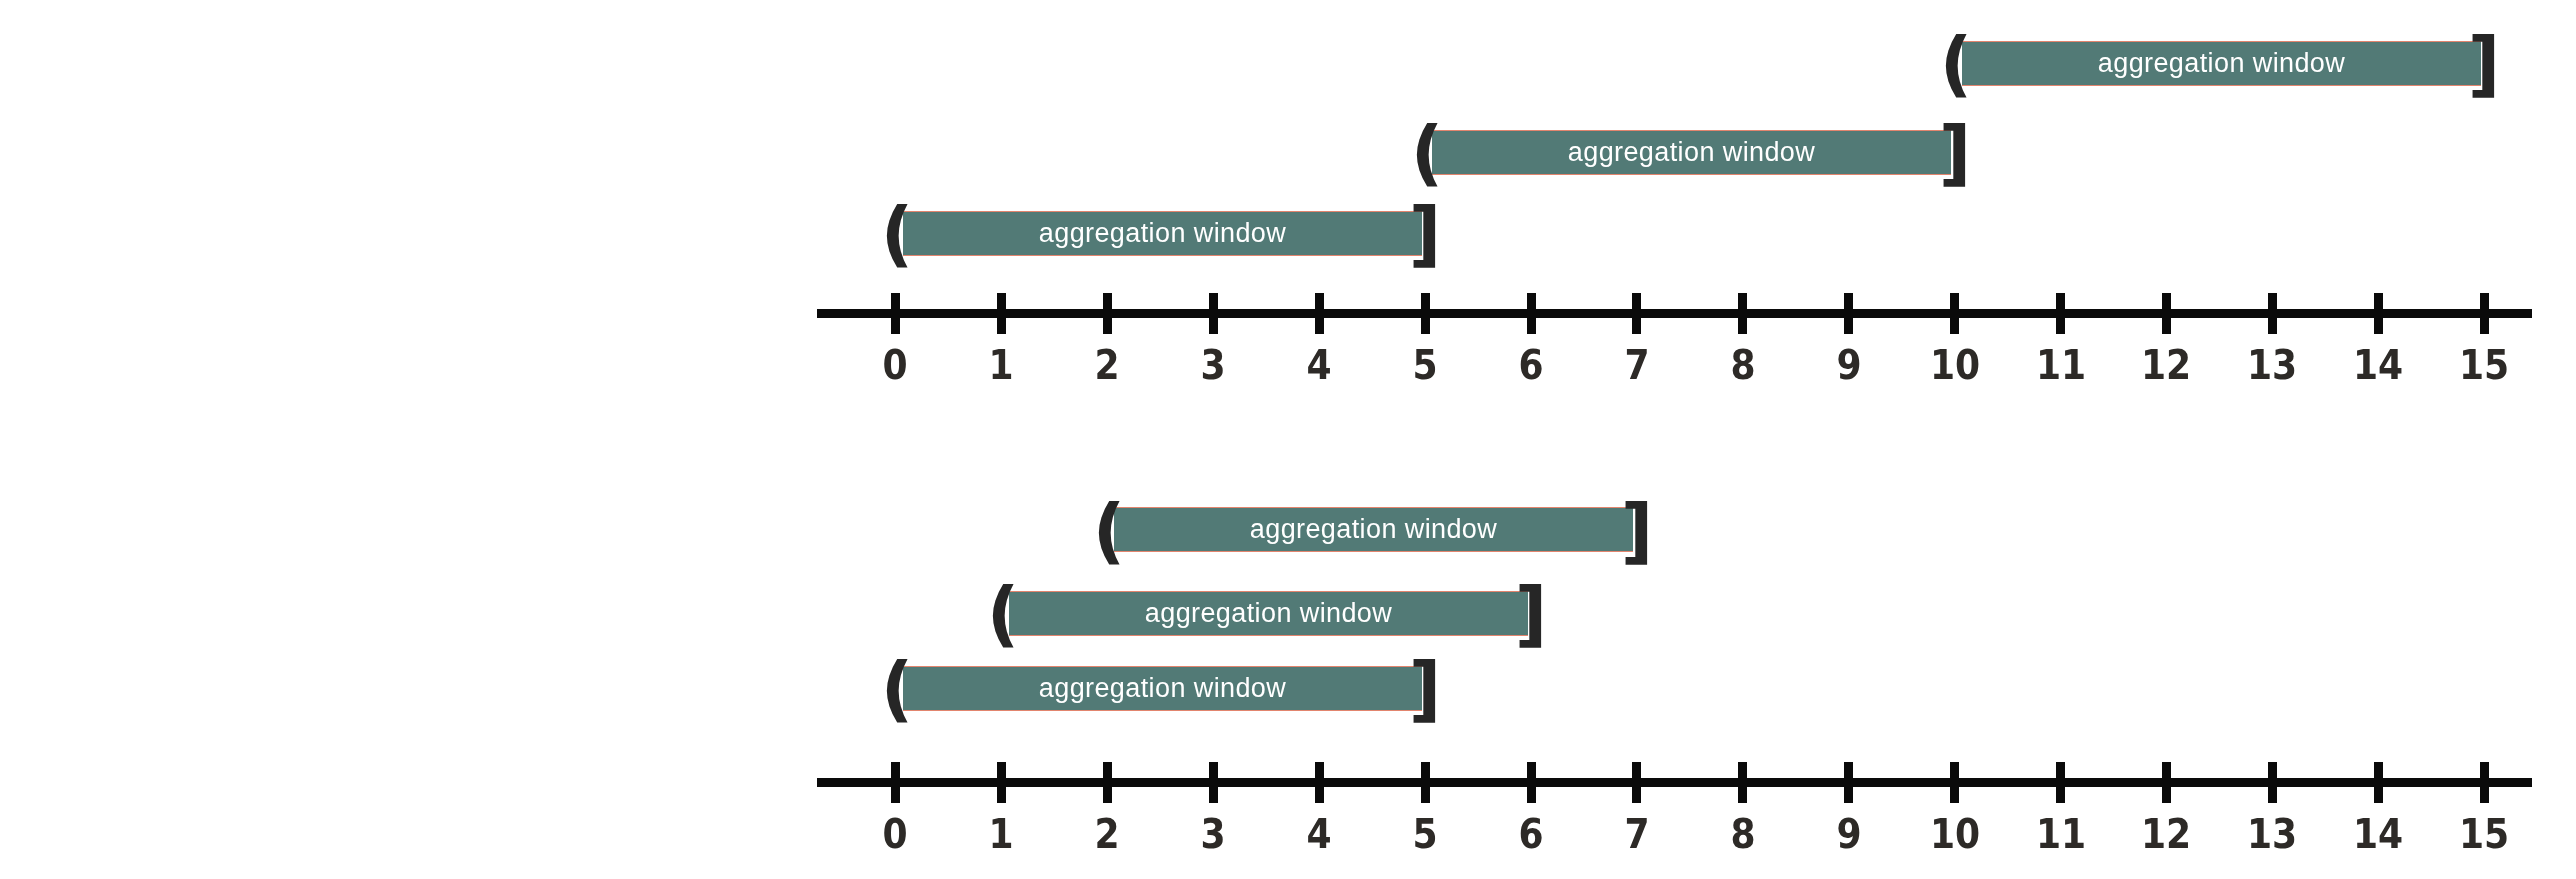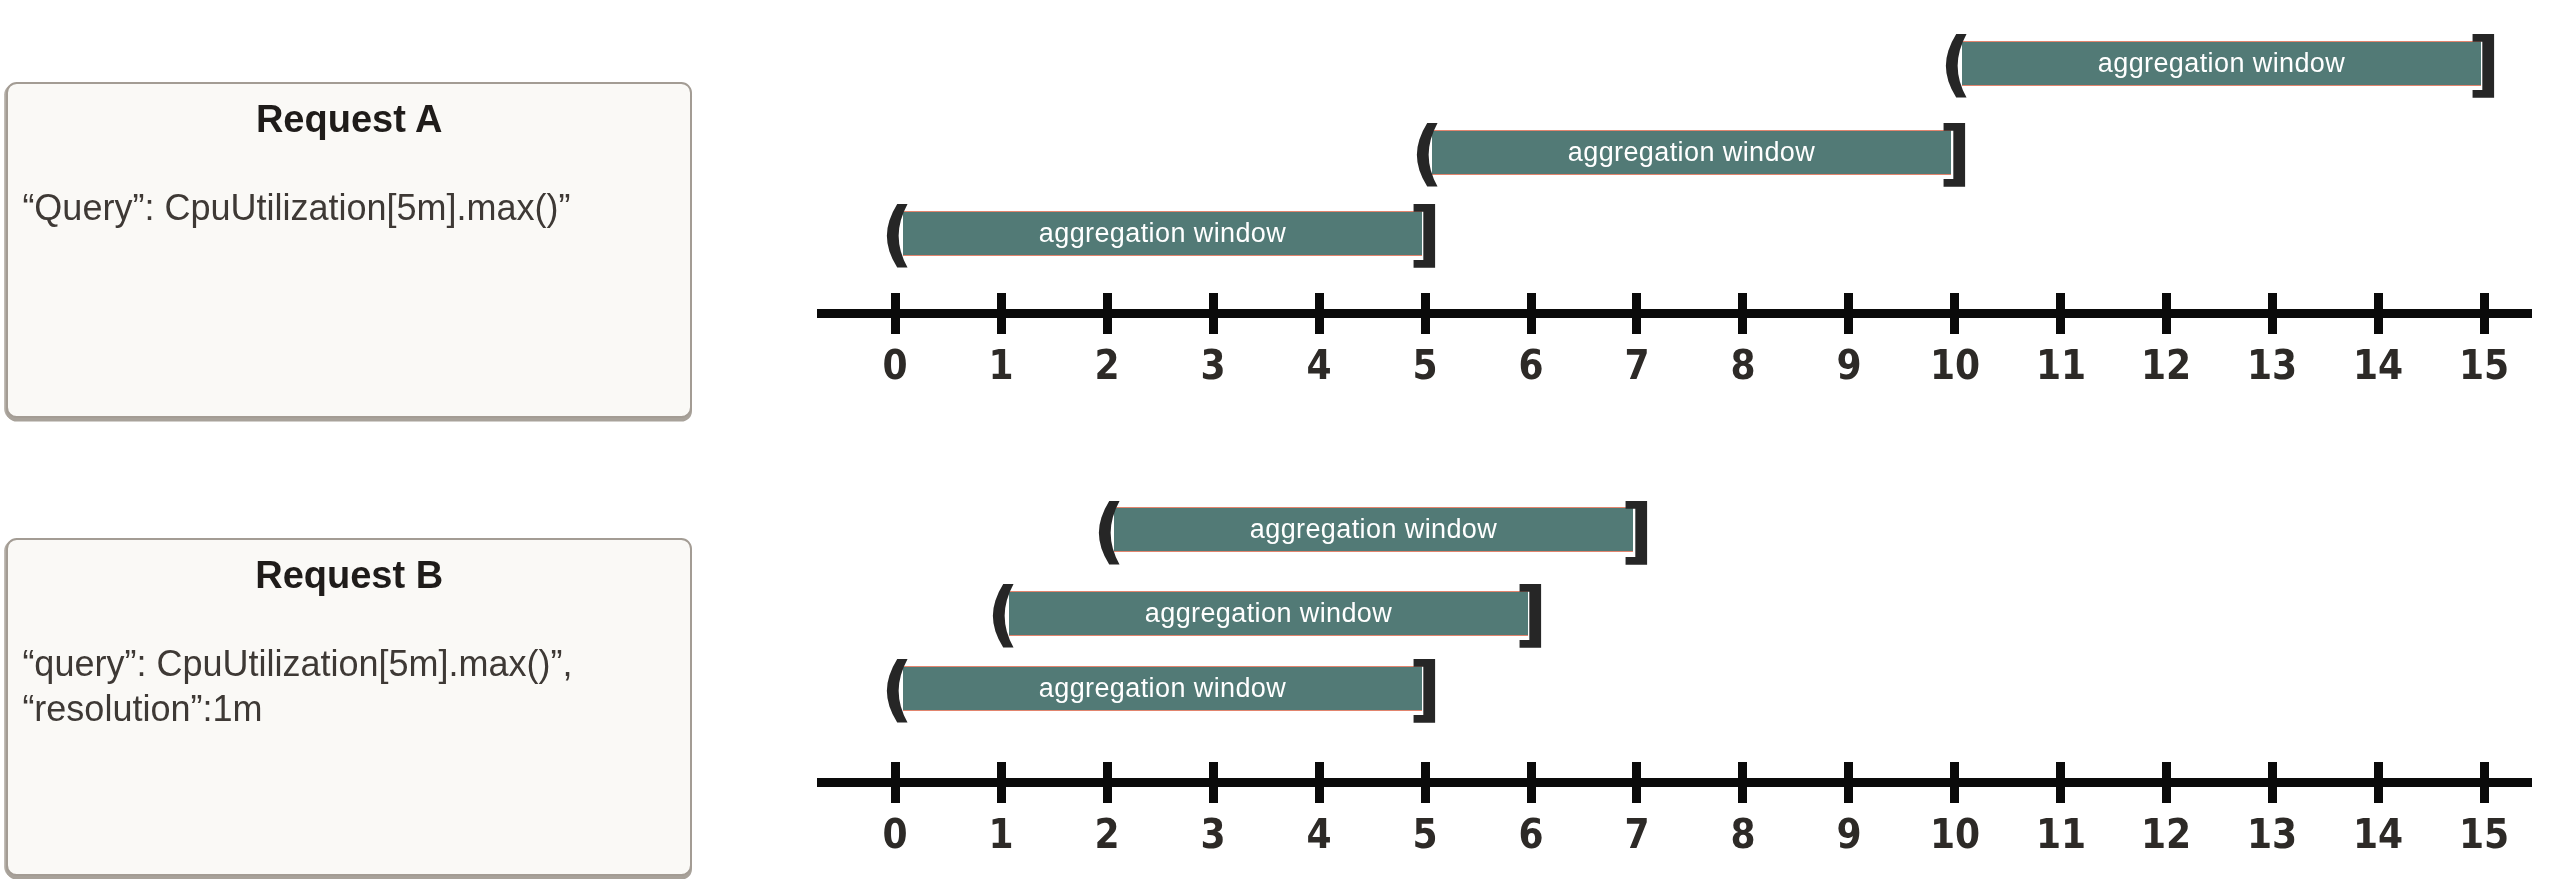--- a/index.html
+++ b/index.html
@@ -51,30 +51,21 @@
     position: absolute; transform: translate(-50%, -50%);
     font-family: "DejaVu Sans", sans-serif;
     font-weight: bold; font-size: 71px; line-height: 1; color: #262626;
   }
 </style>
 </head>
 <body>
 
 <div class="canvas">
 
-  <section class="request-box" id="request-a">
-    <h2>Request A</h2>
-    <p>“Query”: CpuUtilization[5m].max()”</p>
-  </section>
 
-  <section class="request-box" id="request-b">
-    <h2>Request B</h2>
-    <p>“query”: CpuUtilization[5m].max()”,</p>
-    <p>“resolution”:1m</p>
-  </section>
 
   <div class="timeline">
       <div class="axis-line" style="left: 817px; top: 309px; width: 1715px; height: 9px;"></div>
       <div class="axis-tick" style="left: 891px; top: 293px; width: 9px; height: 41px;"></div>
       <div class="tick-label" style="left: 855px; top: 341px; width: 80px;">0</div>
       <div class="axis-tick" style="left: 997px; top: 293px; width: 9px; height: 41px;"></div>
       <div class="tick-label" style="left: 961px; top: 341px; width: 80px;">1</div>
       <div class="axis-tick" style="left: 1103px; top: 293px; width: 9px; height: 41px;"></div>
       <div class="tick-label" style="left: 1067px; top: 341px; width: 80px;">2</div>
       <div class="axis-tick" style="left: 1209px; top: 293px; width: 9px; height: 41px;"></div>

